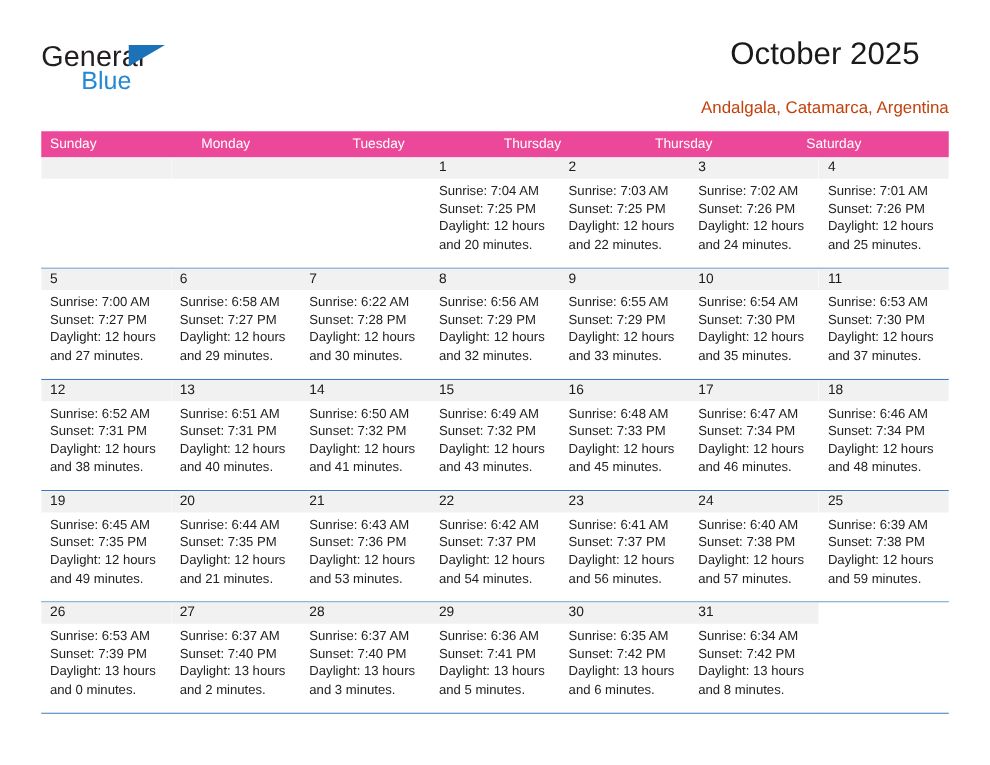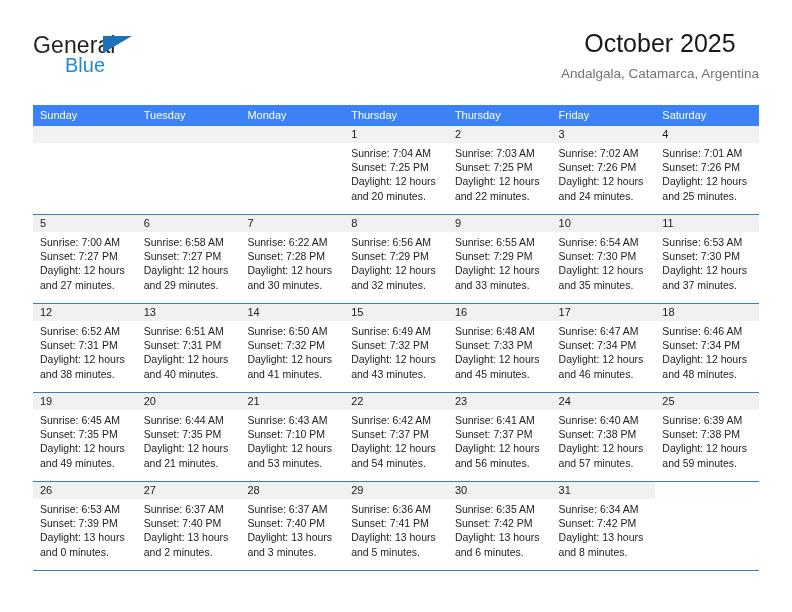--- a/index.html
+++ b/index.html
@@ -73,36 +73,36 @@
     text-align: center;
   }
   .cal-title {
     font-size: 25px;
     color: #1a1a1a;
     line-height: 30px;
     white-space: nowrap;
   }
   .cal-subtitle {
     font-size: 13.5px;
-    color: #737373;
+    color: #c2410c;
     line-height: 20px;
-    margin-top: 6px;
+    margin-top: 18px;
     white-space: nowrap;
   }
 
   
   .calendar {
     position: absolute;
     left: 33px;
     top: 105px;
     width: 726px;
   }
   .weekdays {
     display: flex;
-    background: #3b82f6;
+    background: #ec4899;
     height: 21px;
   }
   .weekday {
     flex: 1 1 0;
     color: #ffffff;
     font-size: 11px;
     line-height: 21px;
     padding-left: 7px;
     box-sizing: border-box;
     white-space: nowrap;
@@ -169,25 +169,24 @@
       <div class="cal-title">October 2025</div>
       <div class="cal-subtitle">Andalgala, Catamarca, Argentina</div>
     </div>
 
   </div>
 
   <div class="calendar">
 
     <div class="weekdays">
       <div class="weekday">Sunday</div>
+      <div class="weekday">Monday</div>
       <div class="weekday">Tuesday</div>
-      <div class="weekday">Monday</div>
       <div class="weekday">Thursday</div>
       <div class="weekday">Thursday</div>
-      <div class="weekday">Friday</div>
       <div class="weekday">Saturday</div>
     </div>
 
     <div class="weeks-container">
         <div class="week">
           <div class="day empty">
             <div class="daynum-bar"></div>
           </div>
           <div class="day empty">
             <div class="daynum-bar"></div>
@@ -378,21 +377,21 @@
               <div>Sunrise: 6:44 AM</div>
               <div>Sunset: 7:35 PM</div>
               <div>Daylight: 12 hours</div>
               <div>and 21 minutes.</div>
             </div>
           </div>
           <div class="day filled">
             <div class="daynum-bar">21</div>
             <div class="info">
               <div>Sunrise: 6:43 AM</div>
-              <div>Sunset: 7:10 PM</div>
+              <div>Sunset: 7:36 PM</div>
               <div>Daylight: 12 hours</div>
               <div>and 53 minutes.</div>
             </div>
           </div>
           <div class="day filled">
             <div class="daynum-bar">22</div>
             <div class="info">
               <div>Sunrise: 6:42 AM</div>
               <div>Sunset: 7:37 PM</div>
               <div>Daylight: 12 hours</div>

